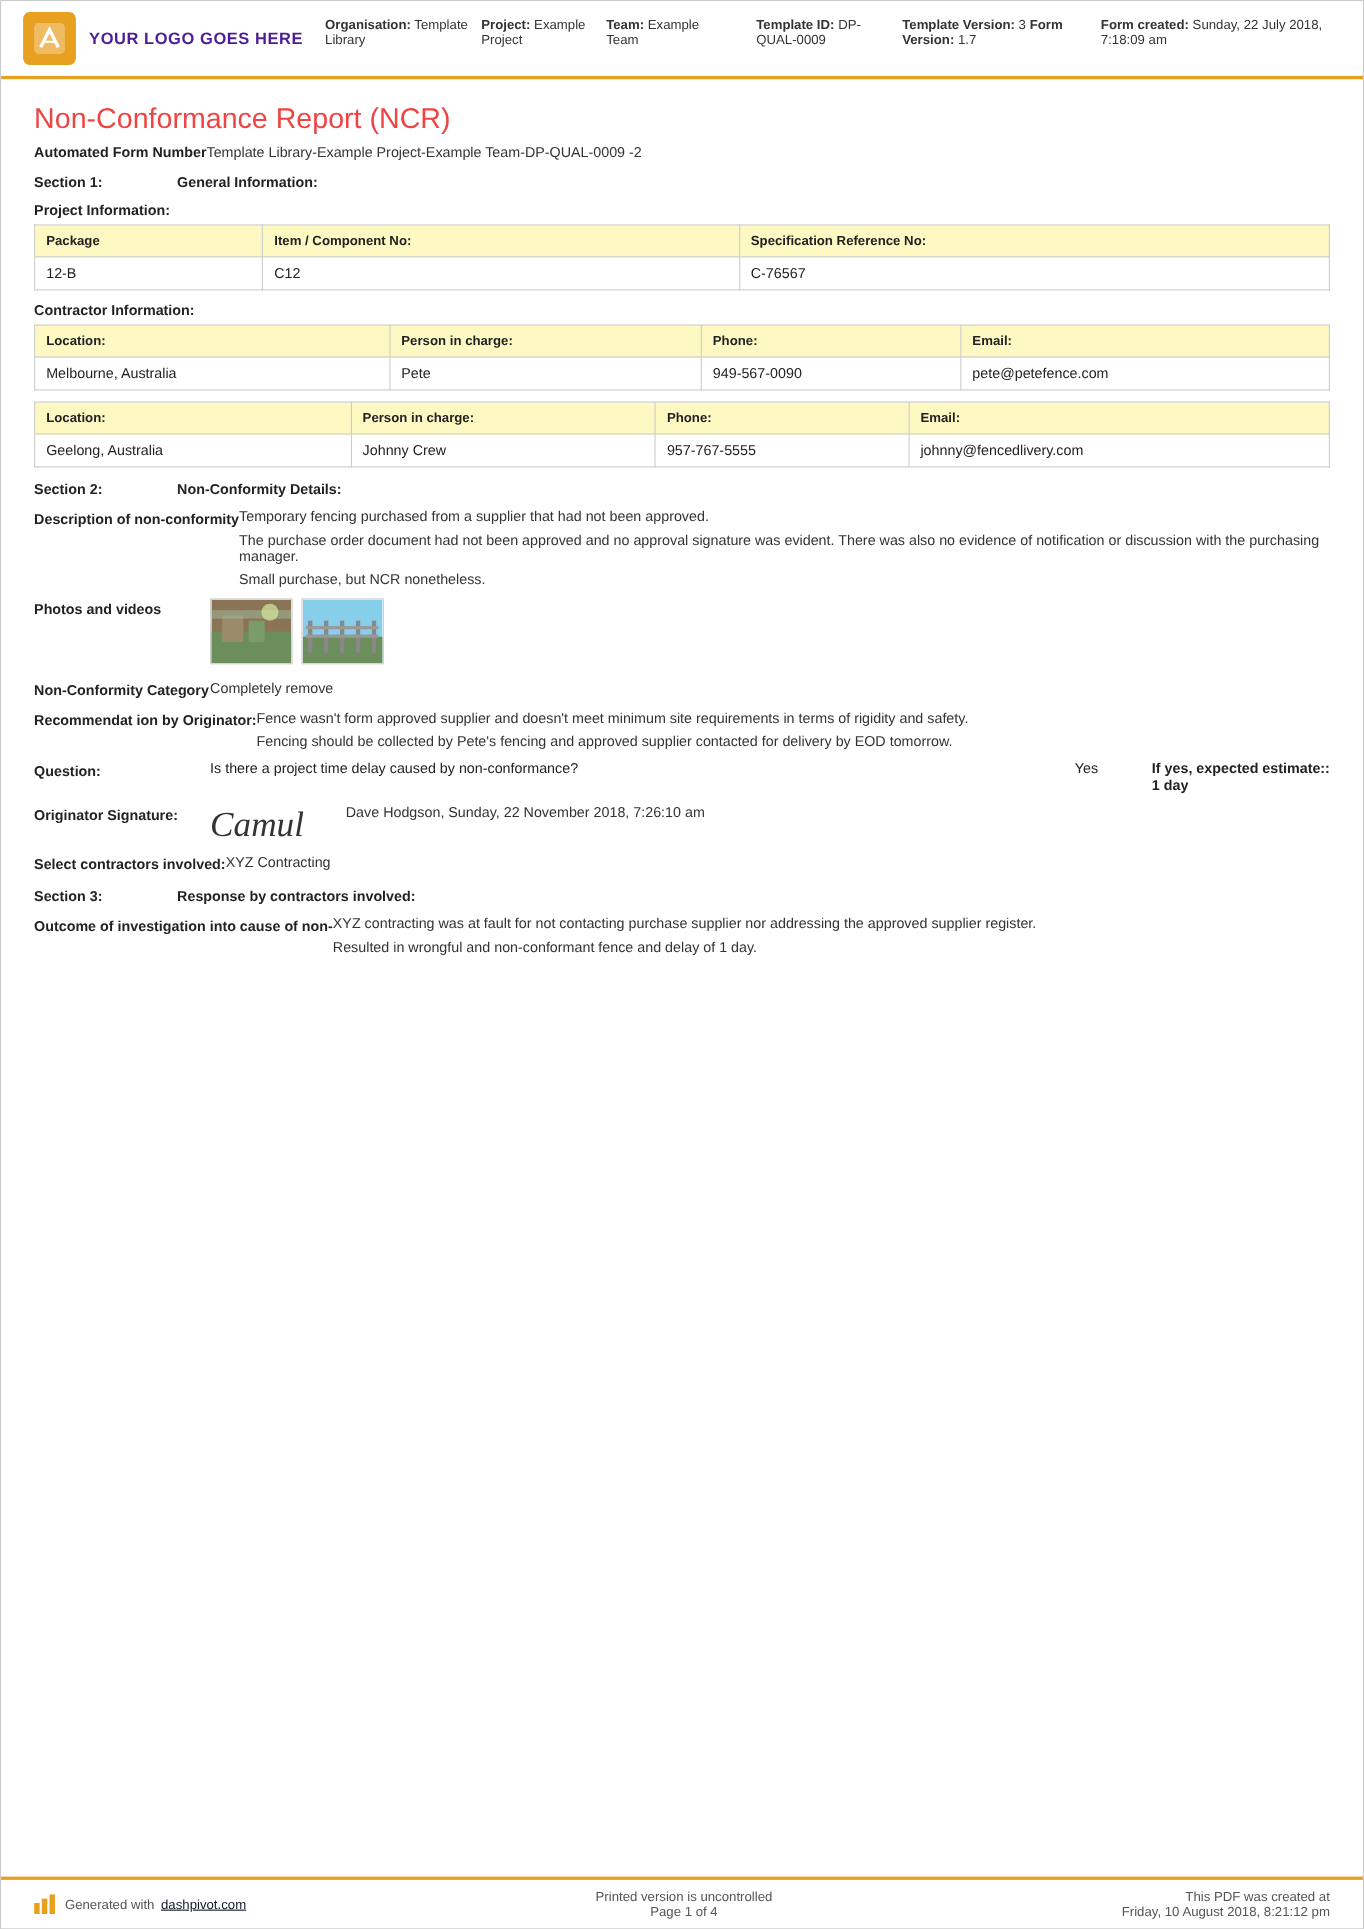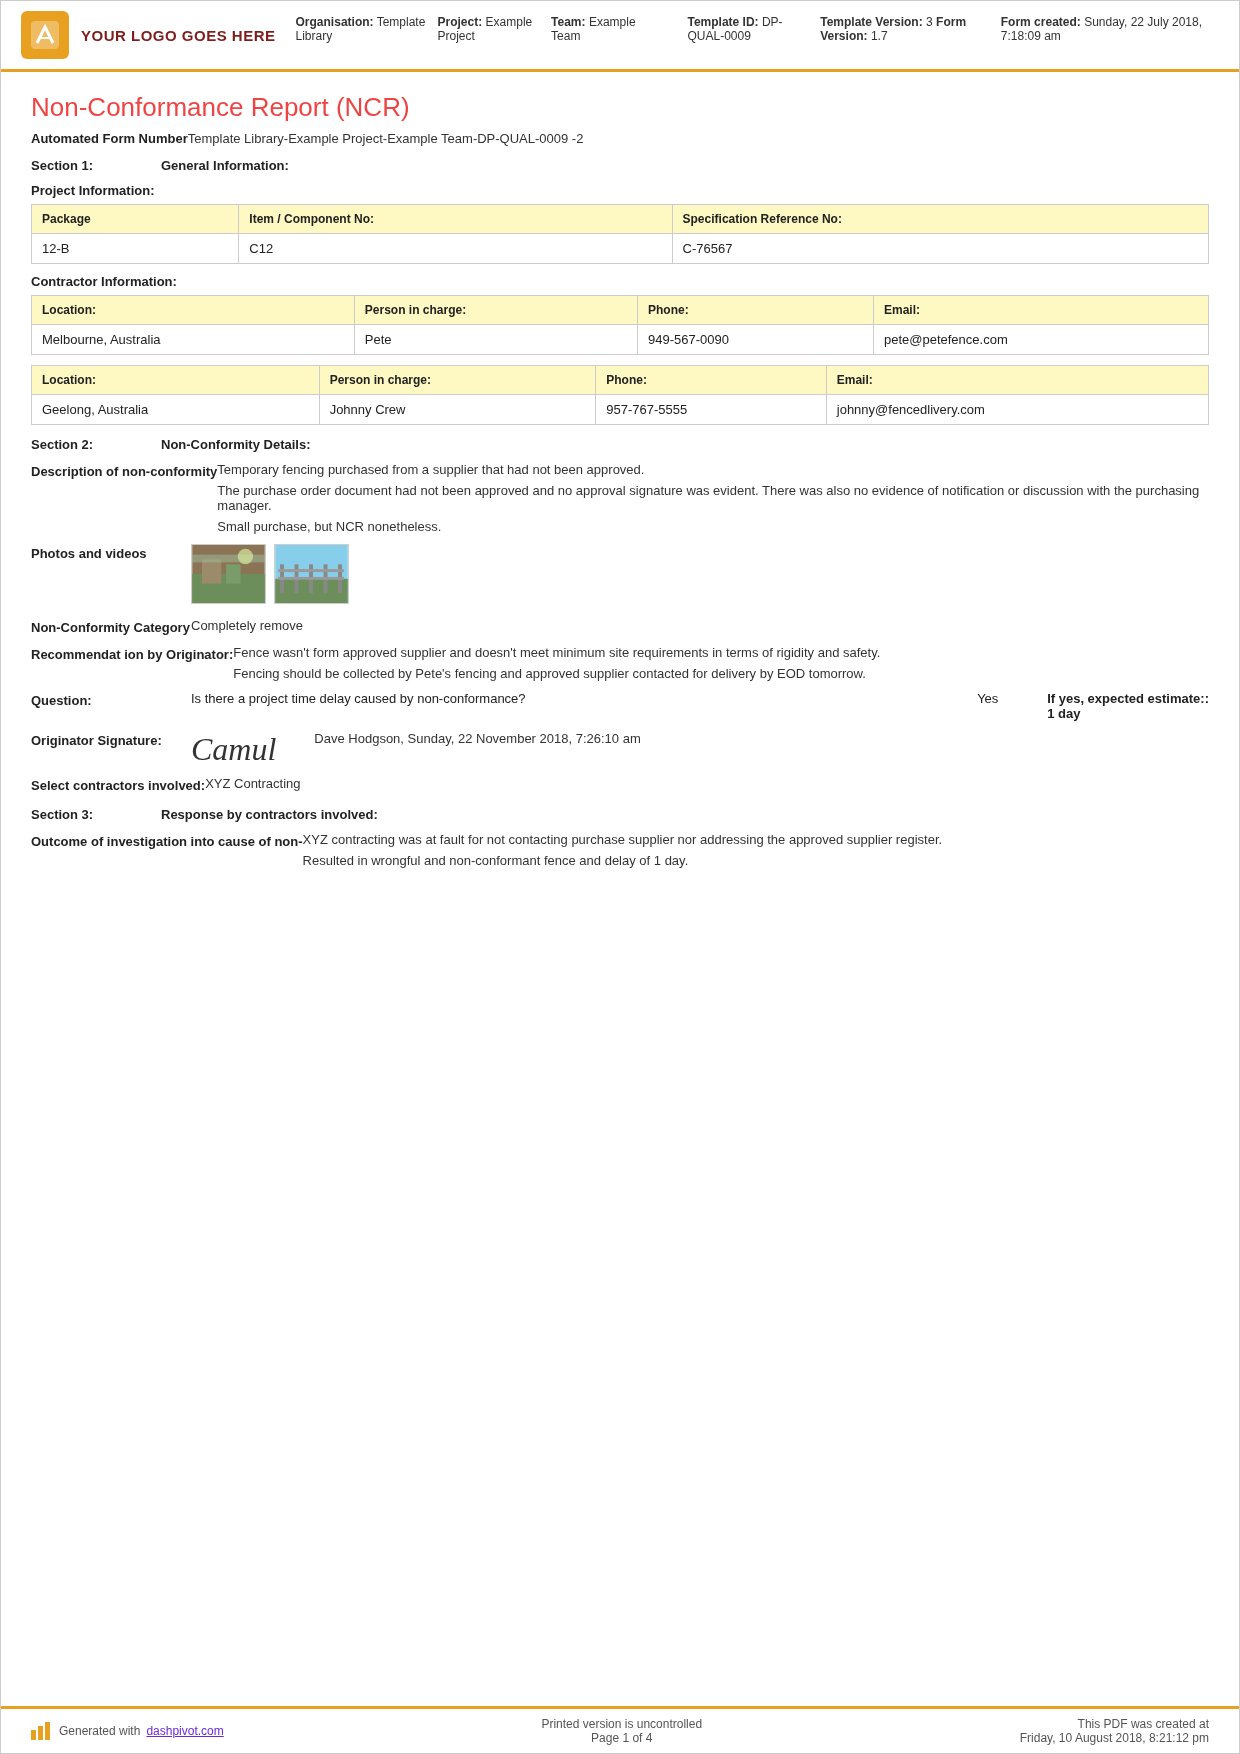--- a/index.html
+++ b/index.html
@@ -41,21 +41,21 @@
       align-items: center;
       justify-content: center;
     }
     .logo-icon svg {
       width: 32px;
       height: 32px;
     }
     .logo-text {
       font-size: 15px;
       font-weight: bold;
-      color: #7f1d1d;
+      color: #4c1d95;
       letter-spacing: 0.5px;
     }
     .header-meta {
       display: flex;
       flex: 1;
       gap: 40px;
       align-items: flex-start;
       padding-top: 4px;
     }
     .header-col {
@@ -246,21 +246,21 @@
     .footer-logo {
       display: flex;
       align-items: center;
       gap: 4px;
     }
     .footer-logo-icon {
       width: 22px;
       height: 18px;
     }
     .footer-link {
-      color: #6d28d9;
+      color: #0f172a;
       text-decoration: underline;
     }
     .footer-center {
       text-align: center;
     }
     .footer-right {
       text-align: right;
     }
   </style>
 </head>

